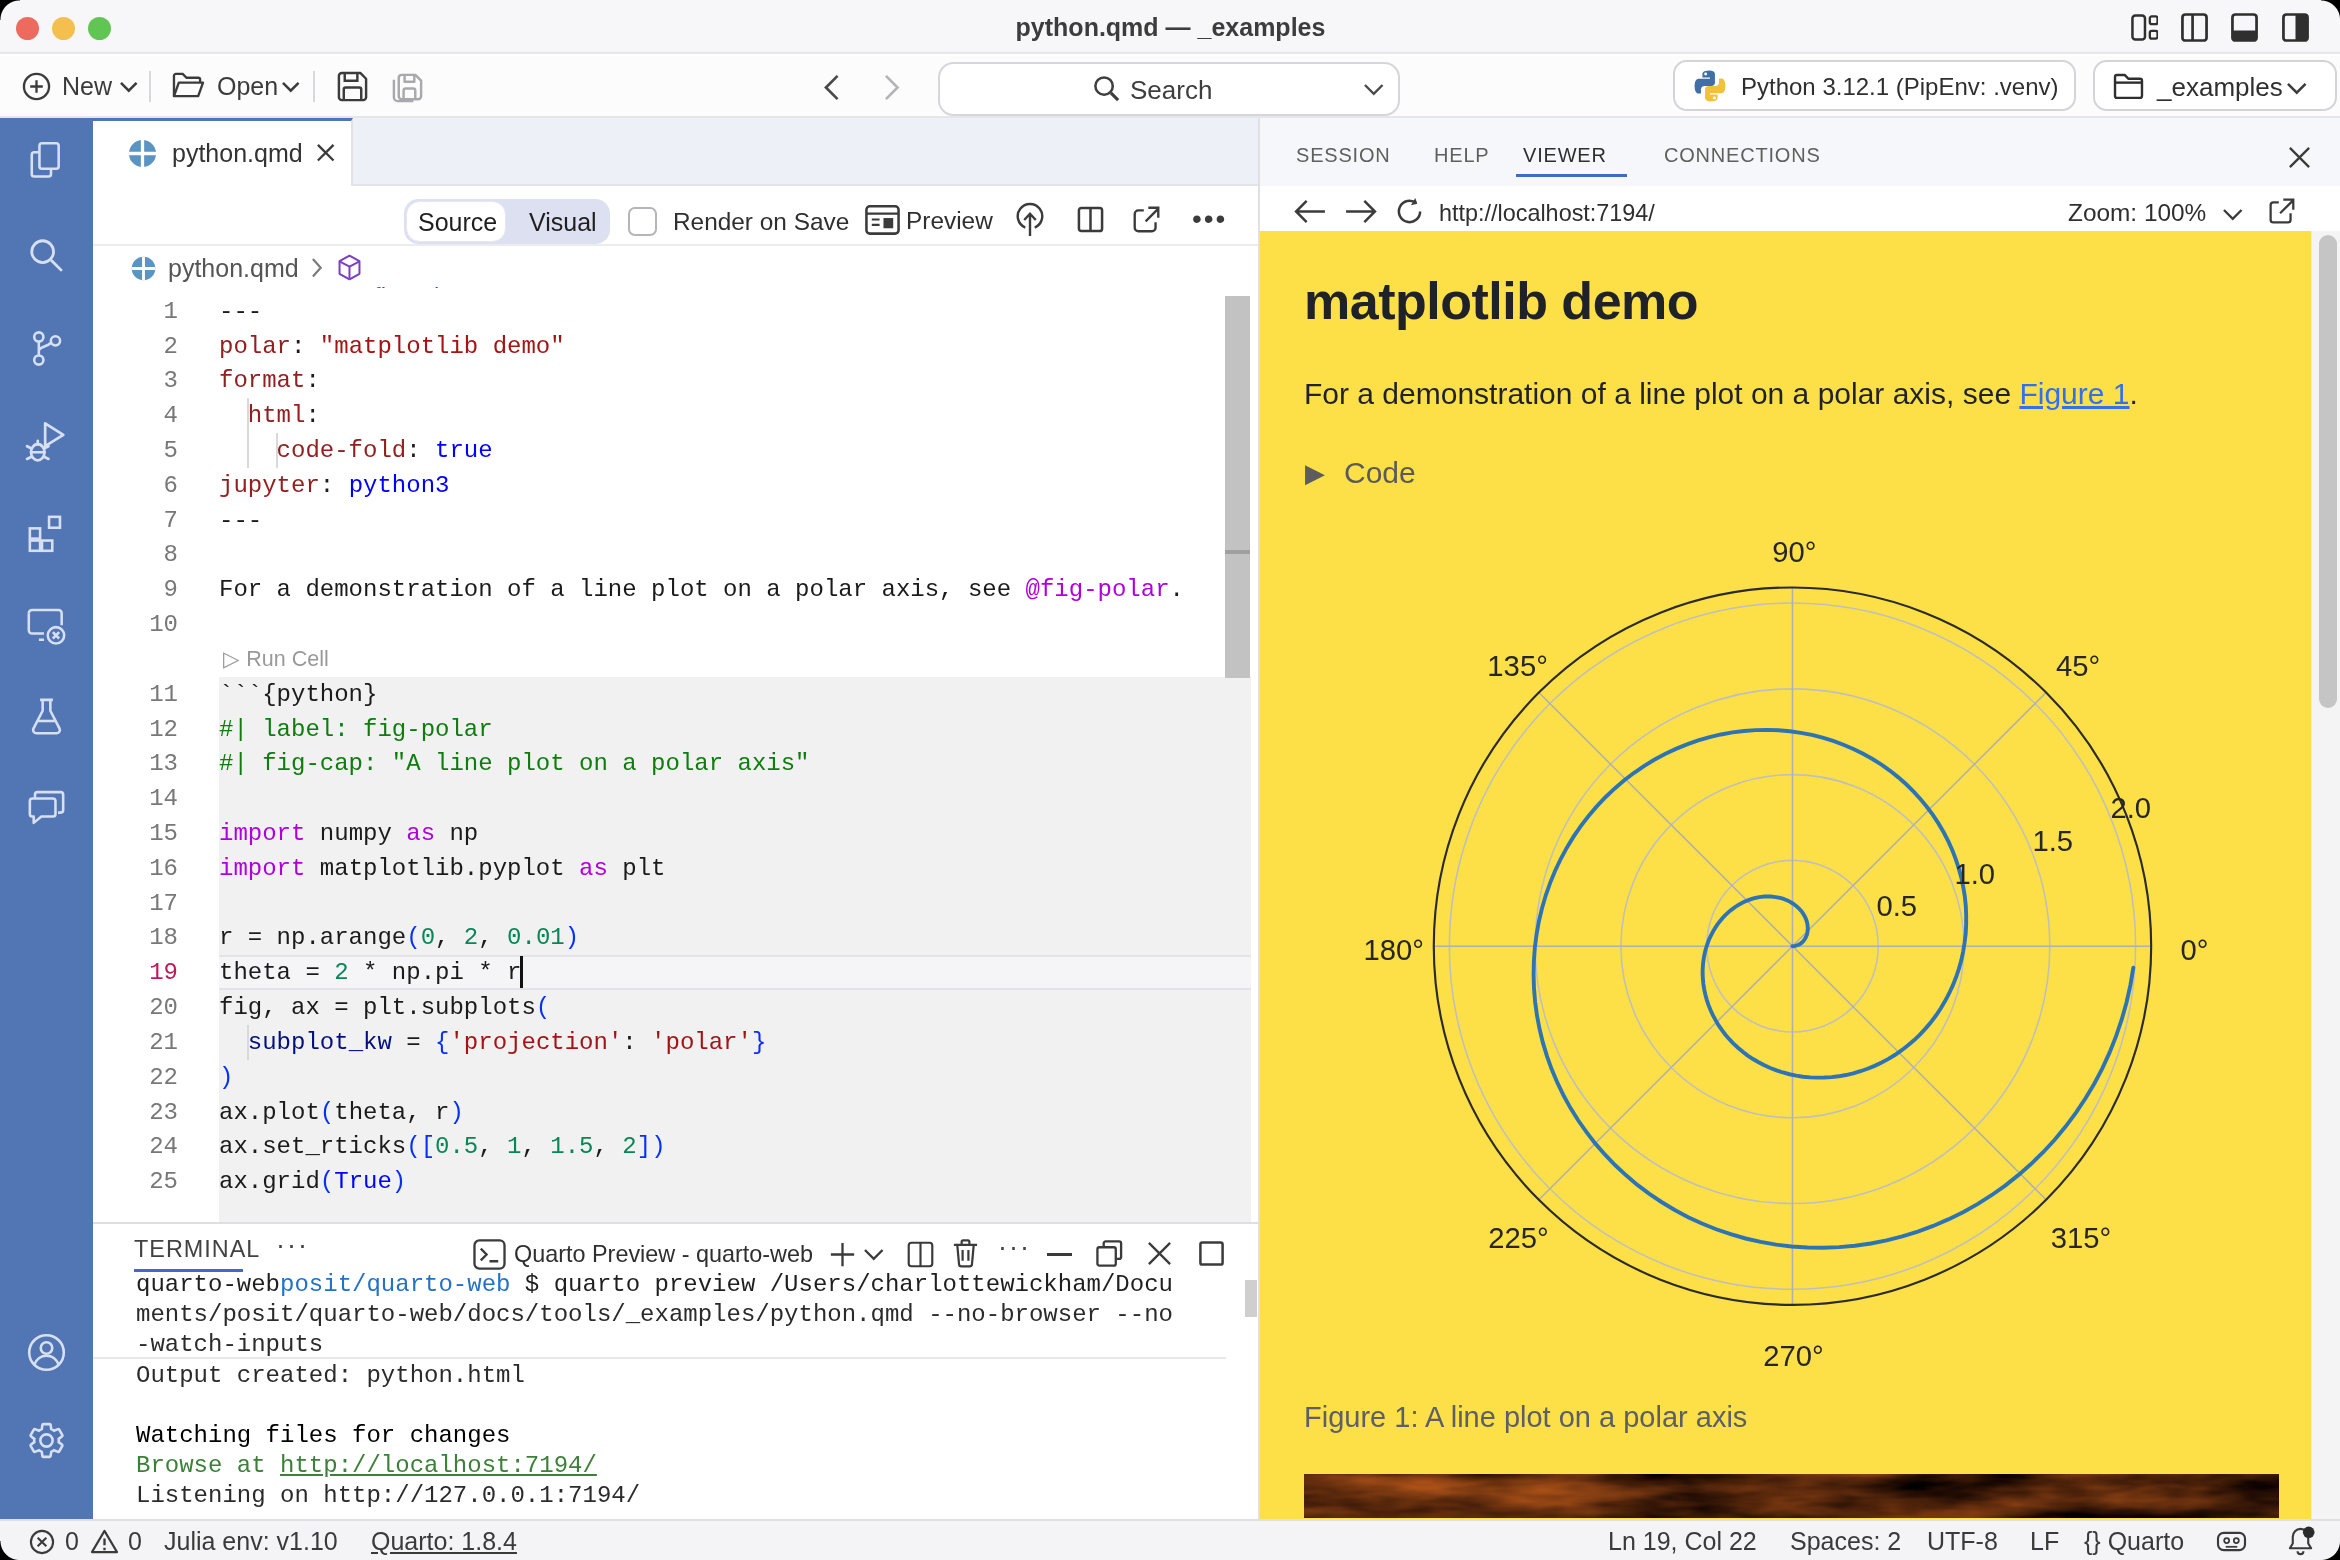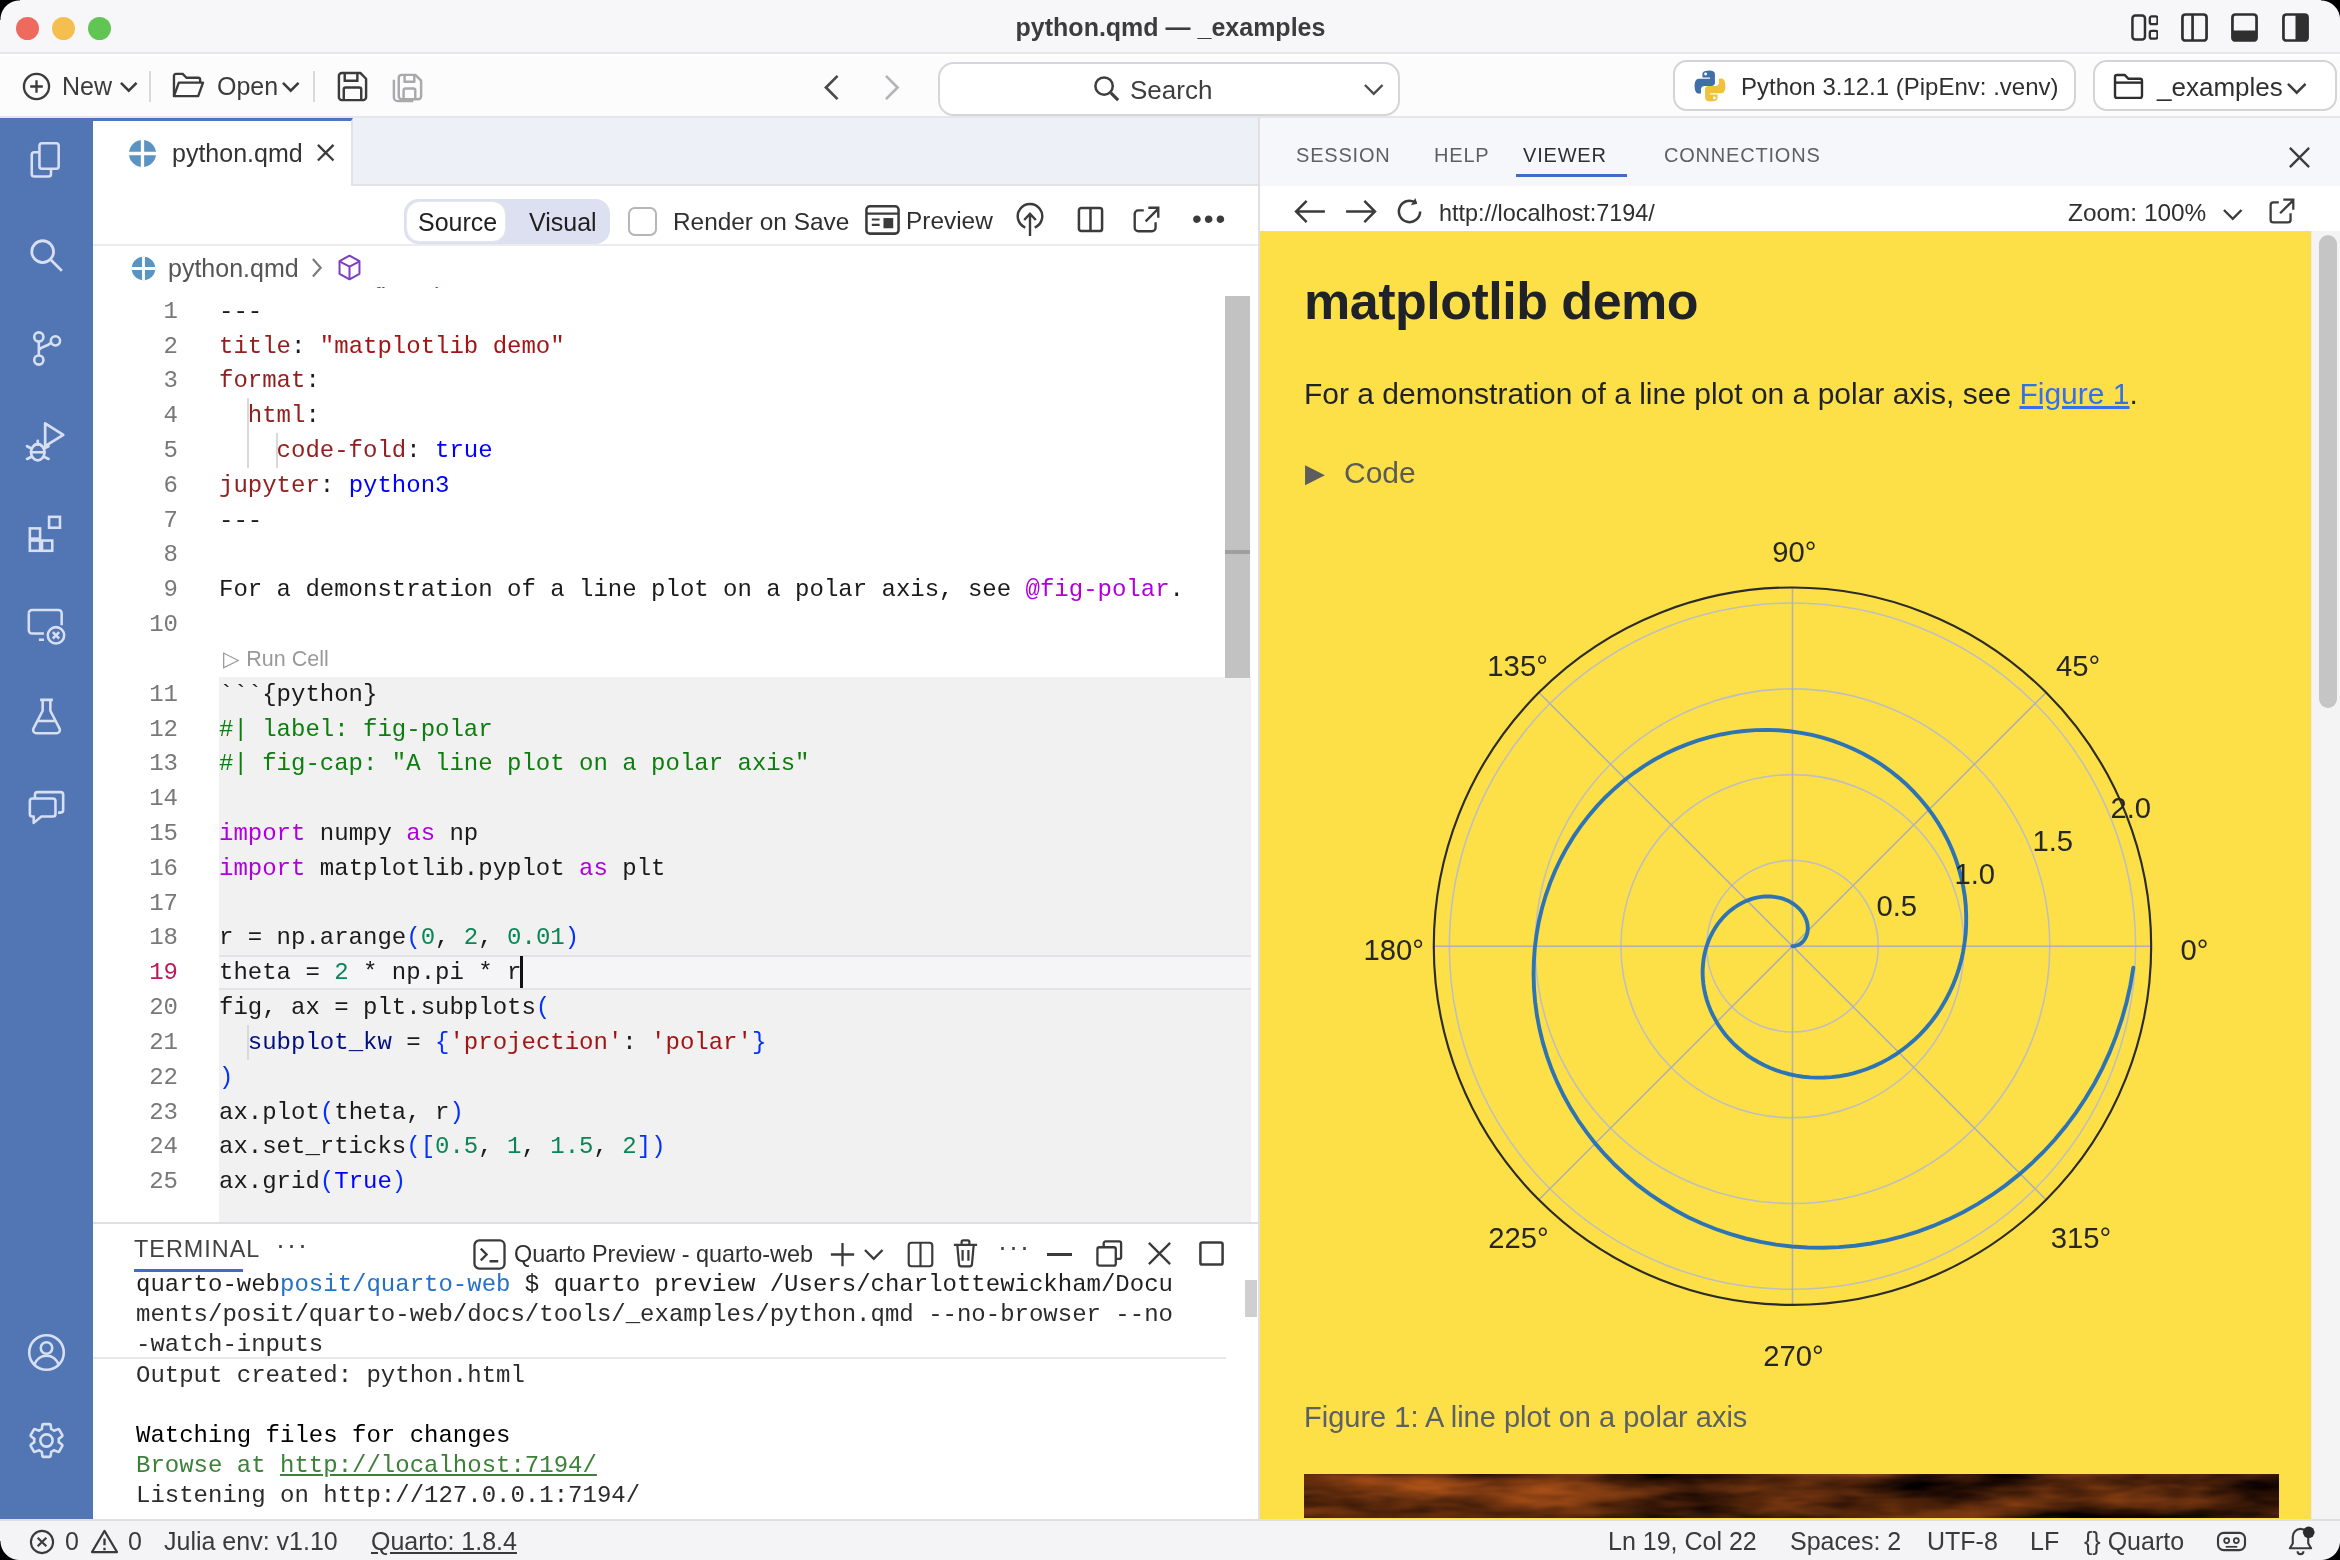--- a/index.html
+++ b/index.html
@@ -255,21 +255,21 @@
       <path d="M5.5 9.5L16 15l10.5-5.5M16 15v13"></path>
     </g>
   </svg>
   <div class="abs" style="left:374px;top:254px;font-size:24px;color:#be185d;margin-top:28px;">fig-polar</div>
   <div id="codearea" class="abs">
   <div class="abs" style="left:126px;top:389px;width:1032px;height:546px;background:#f1f1f2;"></div>
   <div class="abs" style="left:126px;top:667px;width:1032px;height:35px;background:#f5f5f7;border-top:2px solid #e3e3e7;border-bottom:2px solid #e3e3e7;"></div>
   <div class="gut" style="top:5.8px">1</div>
       <div class="src" style="top:5.8px"><span style="color:#1b1b1b">---</span></div>
   <div class="gut" style="top:41px">2</div>
-      <div class="src" style="top:41px"><span style="color:#922020">title</span><span style="color:#1b1b1b">: </span><span style="color:#a31515">"matplotlib demo"</span></div>
+      <div class="src" style="top:41px"><span style="color:#922020">polar</span><span style="color:#1b1b1b">: </span><span style="color:#a31515">"matplotlib demo"</span></div>
   <div class="gut" style="top:75px">3</div>
       <div class="src" style="top:75px"><span style="color:#922020">format</span><span style="color:#1b1b1b">:</span></div>
   <div class="gut" style="top:110px">4</div>
       <div class="src" style="top:110px"><span style="color:#1b1b1b">  </span><span style="color:#922020">html</span><span style="color:#1b1b1b">:</span></div>
   <div class="gut" style="top:145px">5</div>
       <div class="src" style="top:145px"><span style="color:#1b1b1b">    </span><span style="color:#922020">code-fold</span><span style="color:#1b1b1b">: </span><span style="color:#0000ff">true</span></div>
   <div class="gut" style="top:180px">6</div>
       <div class="src" style="top:180px"><span style="color:#922020">jupyter</span><span style="color:#1b1b1b">: </span><span style="color:#0000ff">python3</span></div>
   <div class="gut" style="top:215px">7</div>
       <div class="src" style="top:215px"><span style="color:#1b1b1b">---</span></div>

